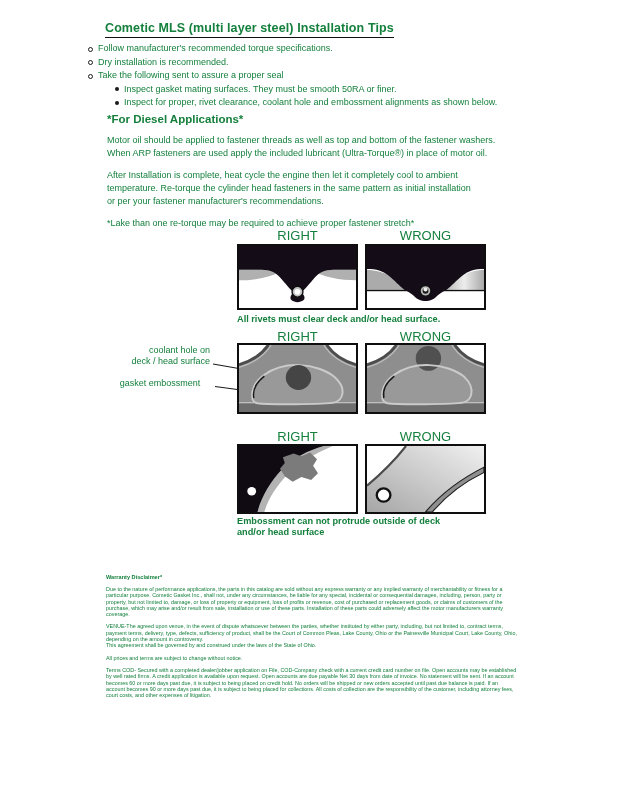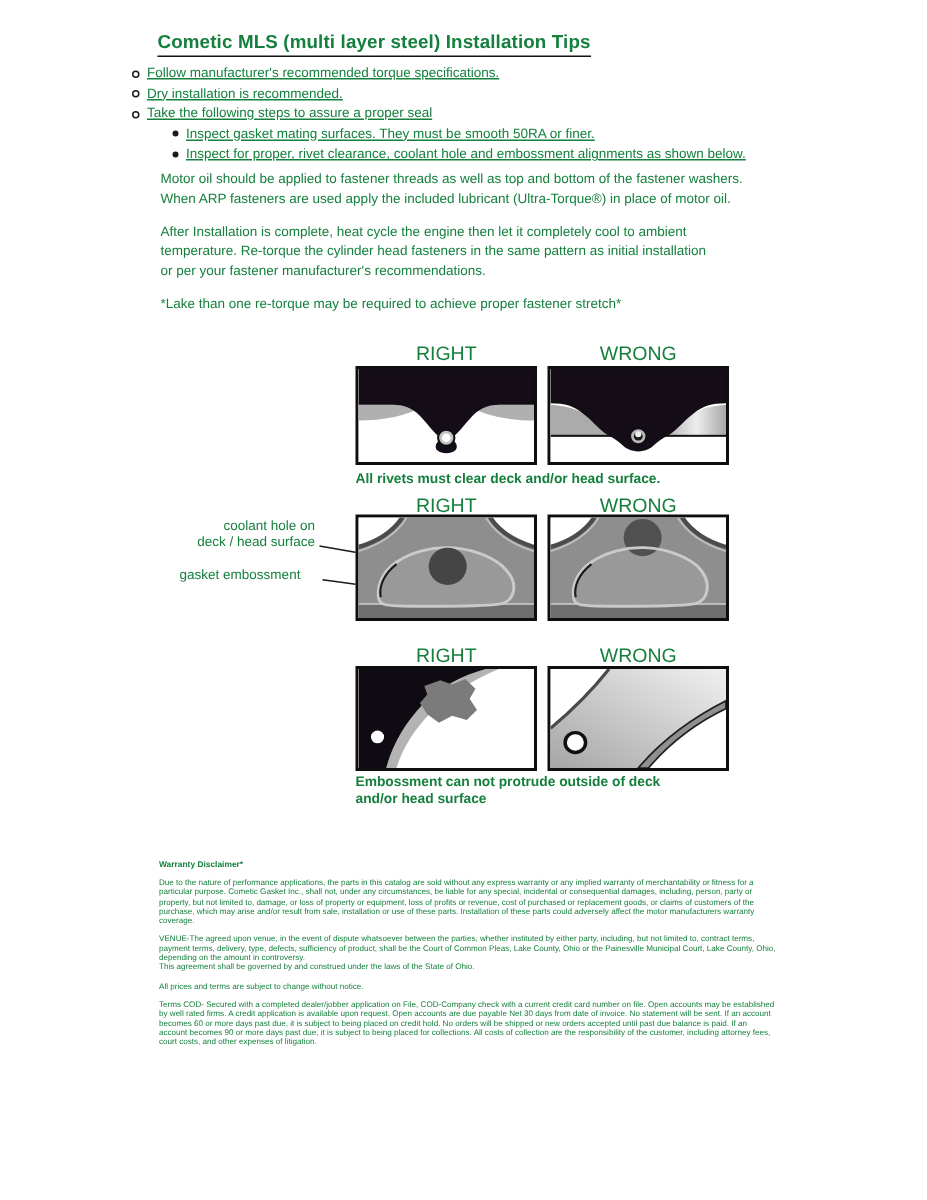--- a/index.html
+++ b/index.html
@@ -3,21 +3,21 @@
 <meta charset="utf-8">
 <style>
   html,body{margin:0;padding:0;background:#fff;}
   .page{position:relative;width:618px;height:703px;background:#ffffff;overflow:hidden;
         font-family:"Liberation Sans",sans-serif;color:#15803d;}
 
   .title{position:absolute;left:105px;top:21px;font-size:12.5px;font-weight:bold;
          letter-spacing:.1px;border-bottom:1.6px solid #111;padding-bottom:2px;}
 
   .tips{position:absolute;left:88px;top:42px;width:440px;}
-  .bullet{position:relative;padding-left:10px;font-size:9px;line-height:13.5px;text-decoration:underline;}
+  .bullet{position:relative;padding-left:10px;font-size:9px;line-height:13.5px;}
   .bullet::before{content:"";position:absolute;left:0;top:4.6px;width:3.4px;height:3.4px;
                   border:1px solid #1a1a1a;border-radius:50%;}
   .bullet.sub{margin-left:27px;padding-left:9px;}
   .bullet.sub::before{background:#1a1a1a;border:none;width:4.2px;height:4.2px;top:4.8px;}
 
   .diesel{position:absolute;left:107px;top:113px;width:414px;}
   .diesel-heading{font-size:11.5px;font-weight:bold;margin:0 0 9px 0;}
   .diesel p{font-size:9px;line-height:13px;margin:0 0 9px 0;white-space:pre-line;}
 
   .dlabel{position:absolute;width:121px;text-align:center;font-size:13px;}
@@ -39,26 +39,27 @@
 </head>
 <body>
 
 <div class="page">
 
   <div class="title">Cometic MLS (multi layer steel) Installation Tips</div>
 
   <div class="tips">
     <div class="bullet">Follow manufacturer's recommended torque specifications.</div>
     <div class="bullet">Dry installation is recommended.</div>
-    <div class="bullet">Take the following steps to assure a proper seal</div>
+    <div class="bullet">Take the following sent to assure a proper seal</div>
     <div class="bullet sub">Inspect gasket mating surfaces.  They must be smooth 50RA or finer.</div>
     <div class="bullet sub">Inspect for proper, rivet clearance, coolant hole and embossment alignments as shown below.</div>
   </div>
 
   <div class="diesel">
+    <div class="diesel-heading">*For Diesel Applications*</div>
     <p>Motor oil should be applied to fastener threads as well as top and bottom of the fastener washers.
 When ARP fasteners are used apply the included lubricant (Ultra-Torque®) in place of motor oil.</p>
     <p>After Installation is complete, heat cycle the engine then let it completely cool to ambient
 temperature. Re-torque the cylinder head fasteners in the same pattern as initial installation
 or per your fastener manufacturer's recommendations.</p>
     <p>*Lake than one re-torque may be required to achieve proper fastener stretch*</p>
   </div>
 
   <div class="dlabel" style="left:237px;top:228px;">RIGHT</div>
   <div class="dlabel" style="left:365px;top:228px;">WRONG</div>

